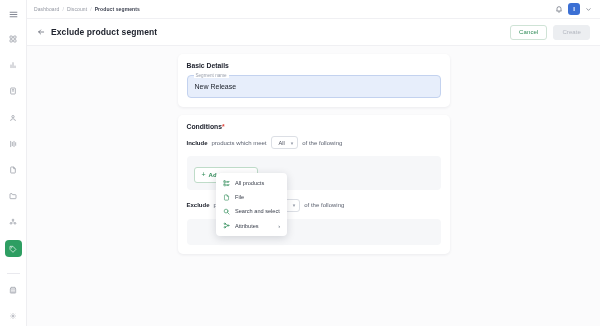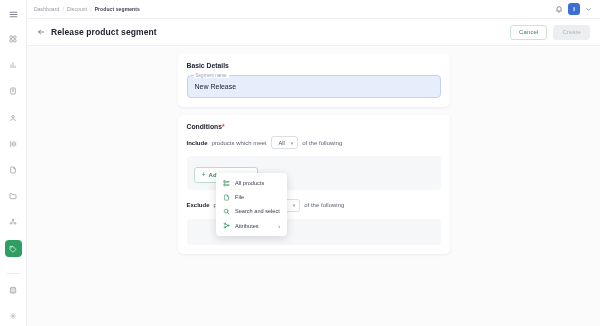--- a/index.html
+++ b/index.html
@@ -281,21 +281,21 @@
       </div>
     </div>
 
     <div class="pagehdr">
       <span class="back-arrow">
         <svg width="8" height="8" viewBox="0 0 24 24" fill="none" stroke="currentColor" stroke-width="2" stroke-linecap="round">
           <line x1="20" y1="12" x2="5" y2="12"></line>
             <polyline points="11 6 5 12 11 18"></polyline>
         </svg>
       </span>
-      <span class="page-title">Release product segment</span>
+      <span class="page-title">Exclude product segment</span>
 
       <div class="hdr-actions">
         <button class="btn btn-cancel">Cancel</button>
         <button class="btn btn-create">Create</button>
       </div>
     </div>
 
     <div class="content">
 
       <section class="card">

